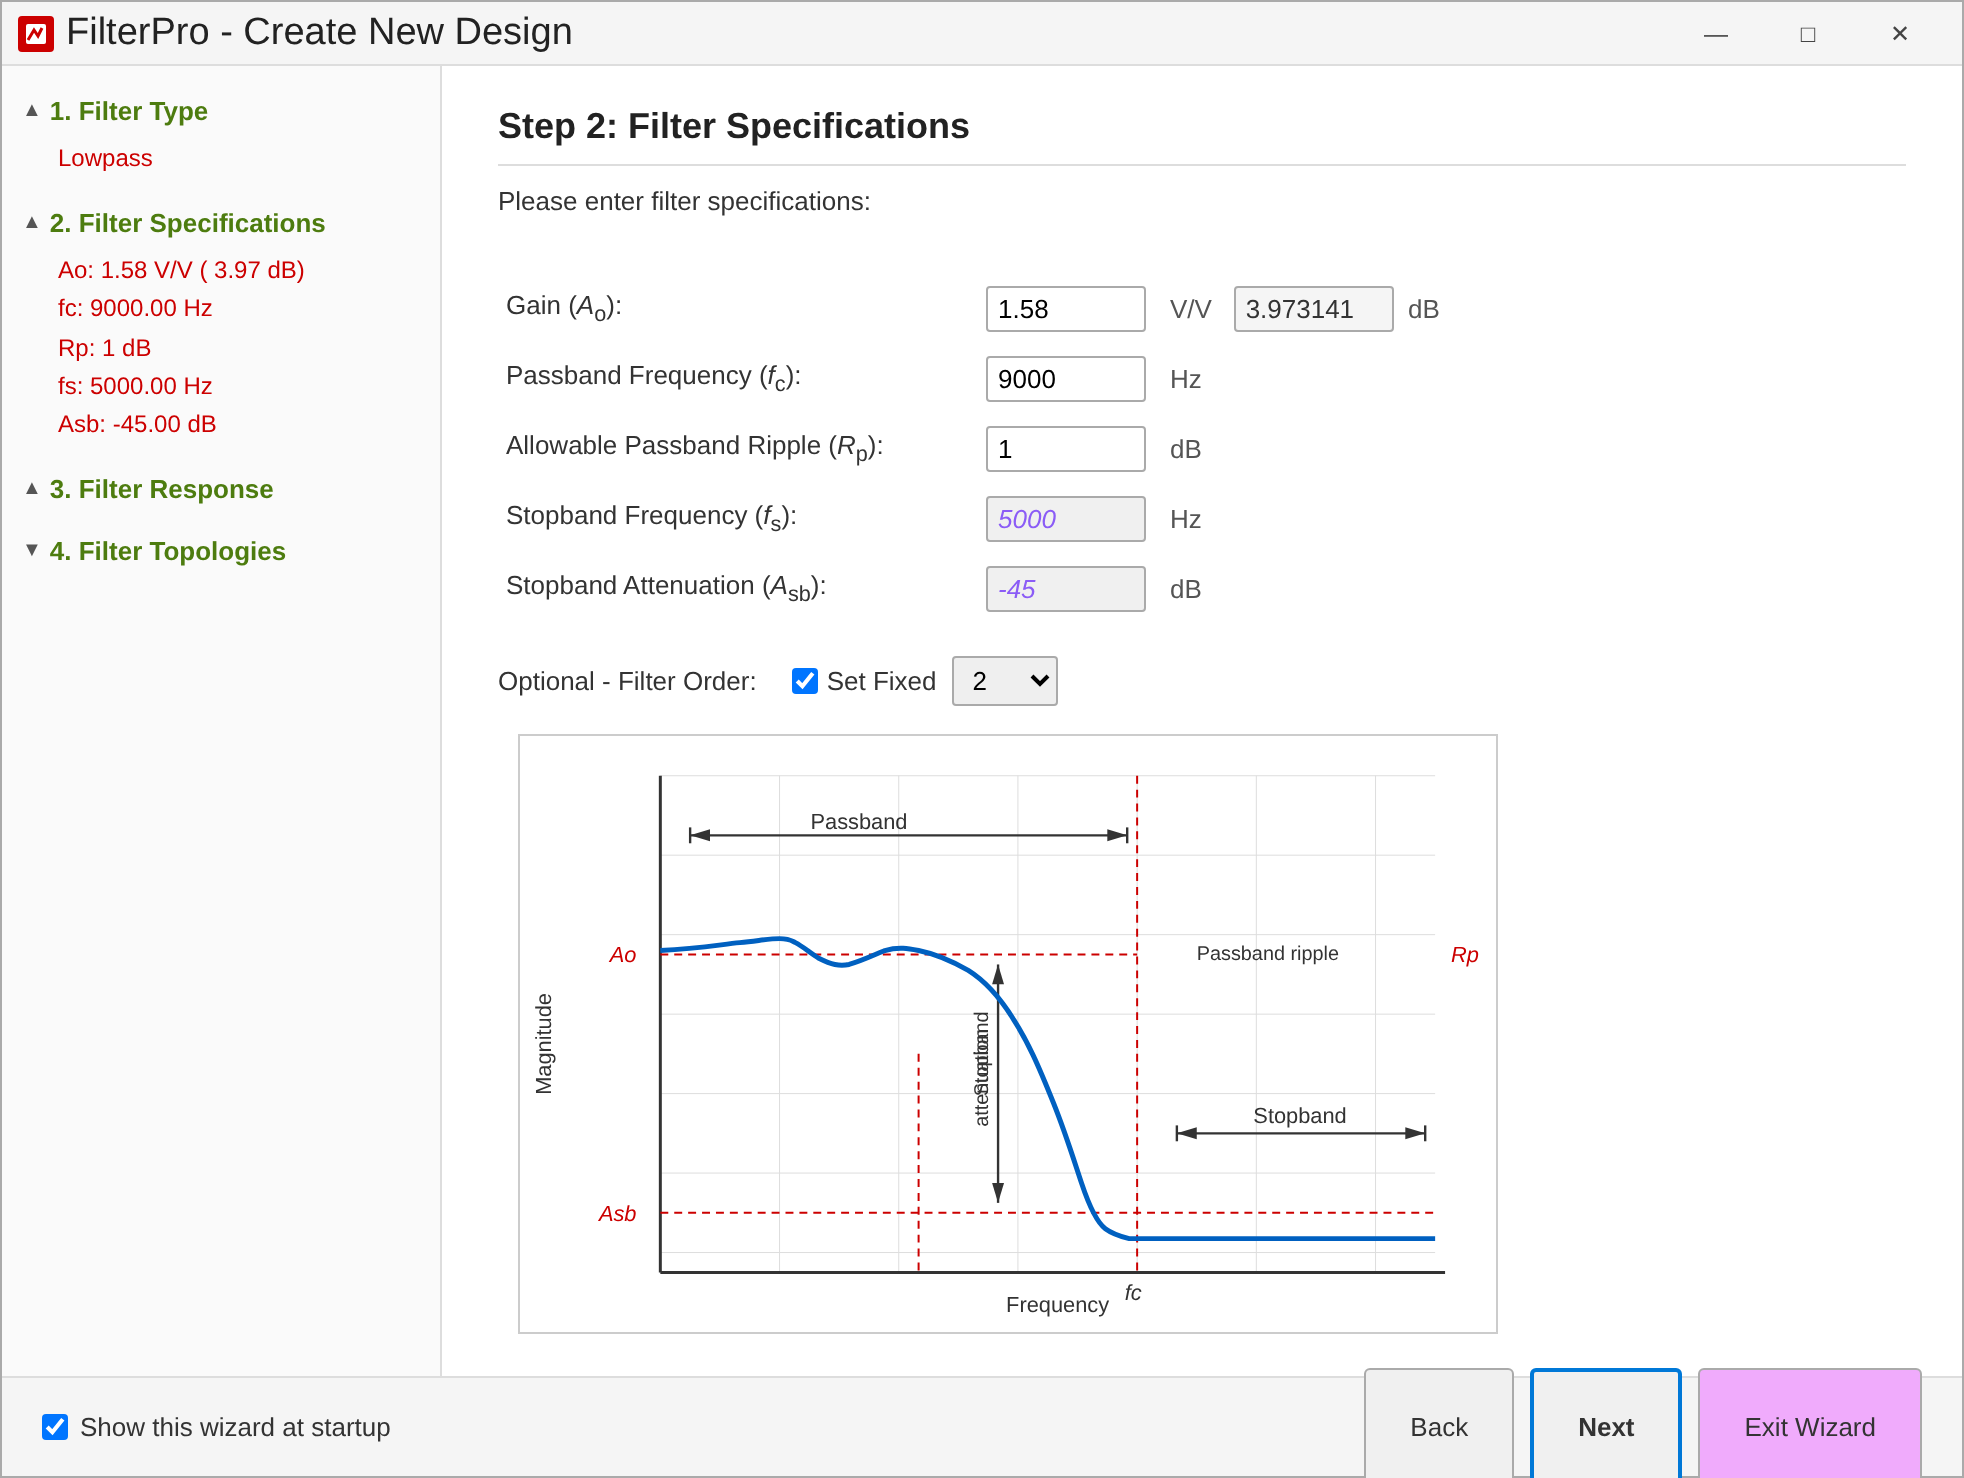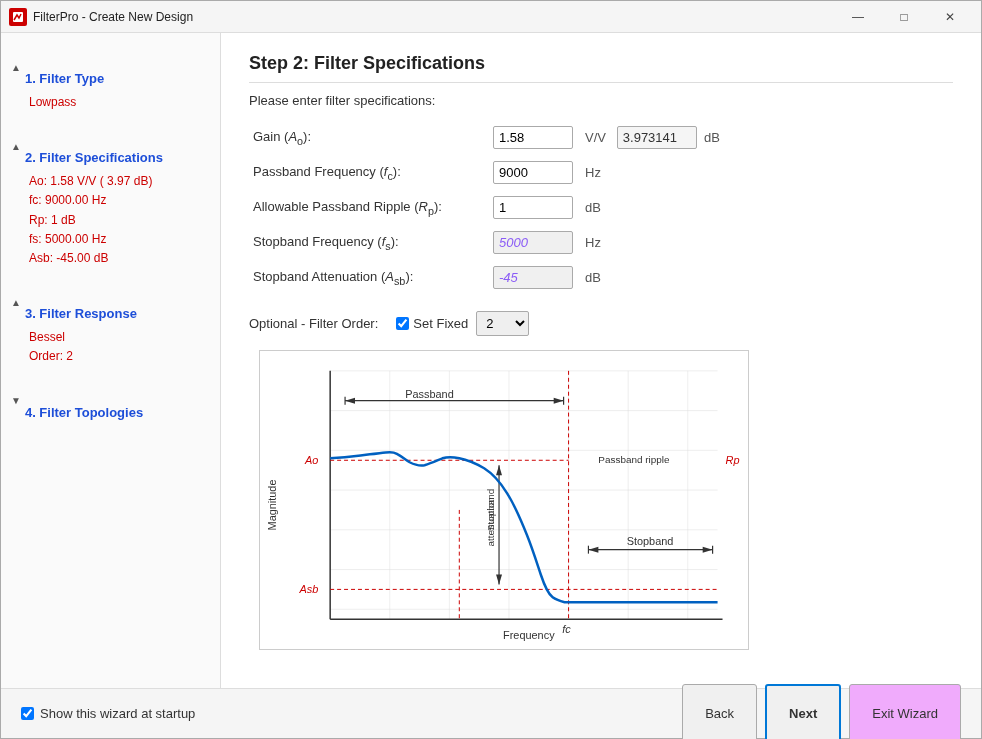--- a/index.html
+++ b/index.html
@@ -3,42 +3,42 @@
   <meta charset="utf-8">
   <style>
     * { box-sizing: border-box; margin: 0; padding: 0; }
     body { font-family: 'Segoe UI', Arial, sans-serif; font-size: 13px; background: #f0f0f0; width: 982px; height: 739px; overflow: hidden; }
 
     .window { width: 982px; height: 739px; background: #fff; display: flex; flex-direction: column; border: 1px solid #aaa; }
 
     
     .titlebar { height: 32px; background: #f5f5f5; border-bottom: 1px solid #ddd; display: flex; align-items: center; padding: 0 8px; gap: 6px; }
     .titlebar-icon { width: 18px; height: 18px; background: #c00; border-radius: 2px; display: flex; align-items: center; justify-content: center; }
-    .titlebar-title { font-size: 12px; color: #222; flex: 1; }
+    .titlebar-title { font-size: 19px; color: #222; flex: 1; }
     .titlebar-controls { display: flex; gap: 0; }
     .titlebar-btn { width: 46px; height: 32px; border: none; background: transparent; cursor: pointer; font-size: 12px; color: #444; display: flex; align-items: center; justify-content: center; }
 
     
     .main-layout { display: flex; flex: 1; overflow: hidden; }
 
     
     .sidebar { width: 220px; background: #fafafa; border-right: 1px solid #ddd; padding: 10px 0; overflow-y: auto; }
     .sidebar-section { margin-bottom: 6px; }
     .sidebar-section-header { display: flex; align-items: center; padding: 5px 10px; cursor: pointer; font-weight: bold; color: #333; gap: 4px; }
     .sidebar-section-header .chevron { font-size: 10px; color: #555; }
     .sidebar-section-content { padding: 2px 18px 4px 28px; }
     .sidebar-item-value { color: #c00; font-size: 12px; line-height: 1.6; }
-    .sidebar-section-title { font-size: 13px; font-weight: bold; color: #1d4ed8; margin-top: 23px; }
+    .sidebar-section-title { font-size: 13px; font-weight: bold; color: #4d7c0f; }
 
     
     .content { flex: 1; padding: 20px 28px; overflow-y: auto; }
 
     
     .step-title { font-size: 18px; font-weight: bold; color: #222; margin-bottom: 10px; border-bottom: 1px solid #ddd; padding-bottom: 8px; }
-    .step-subtitle { font-size: 13px; color: #333; margin-bottom: 12px; }
+    .step-subtitle { font-size: 13px; color: #333; margin-bottom: 29px; }
 
     
     .form-table { width: 100%; border-collapse: collapse; margin-bottom: 16px; }
     .form-table td { padding: 6px 4px; vertical-align: middle; }
     .form-table .label-col { color: #333; white-space: nowrap; width: 240px; }
     .form-table .input-col { width: 90px; }
     .form-table .unit-col { color: #555; padding-left: 6px; white-space: nowrap; }
     .form-table input[type=text] { width: 80px; padding: 3px 5px; border: 1px solid #aaa; border-radius: 2px; font-size: 13px; }
     .form-table input[type=text]:disabled { background: #f0f0f0; color: #8b5cf6; font-style: italic; }
     .db-value-box { width: 80px; padding: 3px 5px; border: 1px solid #aaa; border-radius: 2px; font-size: 13px; background: #f5f5f5; color: #333; }
@@ -109,24 +109,20 @@
           <div class="sidebar-item-value">Rp:  1  dB</div>
           <div class="sidebar-item-value">fs:  5000.00 Hz</div>
           <div class="sidebar-item-value">Asb:  -45.00 dB</div>
         </div>
       </div>
 
       <div class="sidebar-section">
         <div class="sidebar-section-header">
           <span class="chevron">▲</span>
           <span class="sidebar-section-title">3. Filter Response</span>
-        </div>
-        <div class="sidebar-section-content">
-          <div class="sidebar-item-value">Bessel</div>
-          <div class="sidebar-item-value">Order:  2</div>
         </div>
       </div>
 
       <div class="sidebar-section">
         <div class="sidebar-section-header">
           <span class="chevron">▼</span>
           <span class="sidebar-section-title">4. Filter Topologies</span>
         </div>
       </div>
 

